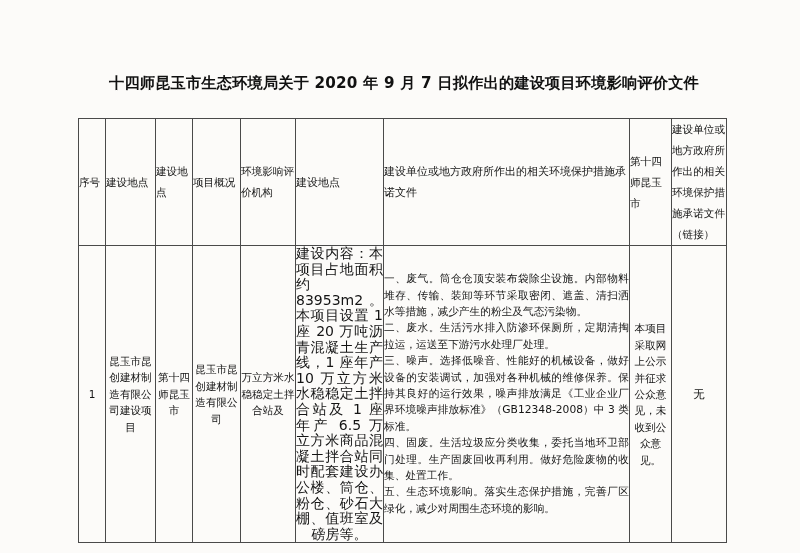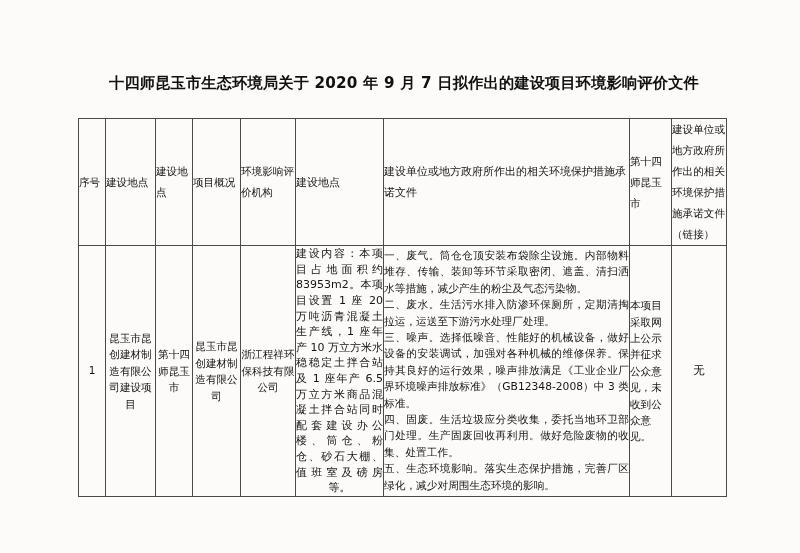--- a/index.html
+++ b/index.html
@@ -88,36 +88,36 @@
     font-weight: bold;
     padding: 2px 3px;
     font-size: 10.6px;
     line-height: 16.5px;
   }
   td.c-overview {
     text-align: justify;
     text-align-last: center;
     font-weight: bold;
     padding: 3px 5px;
-    font-size: 11px;
+    font-size: 14px;
     line-height: 15.6px;
   }
   td.c-impact {
     vertical-align: middle;
     padding: 4px 6px;
     font-size: 10.7px;
     line-height: 16.4px;
     text-align: justify;
   }
   td.c-impact p {
     margin: 0;
     text-indent: 0;
   }
   td.c-public {
-    text-align: left;
+    text-align: center;
     font-weight: bold;
     padding: 2px 3px;
     font-size: 10.6px;
     line-height: 16.4px;
   }
   td.c-commit {
     text-align: center;
     font-weight: bold;
     font-size: 11.4px;
   }
@@ -155,21 +155,21 @@
       <td class="wide">建设单位或地方政府所作出的相关环境保护措施承诺文件</td>
       <td class="narrow-v">第十四师昆玉市</td>
       <td class="narrow-v">建设单位或地方政府所作出的相关环境保护措施承诺文件（链接）</td>
     </tr>
 
     <tr class="row1">
       <td class="c-seq">1</td>
       <td class="c-name">昆玉市昆创建材制造有限公司建设项目</td>
       <td class="c-place">第十四师昆玉市</td>
       <td class="c-unit">昆玉市昆创建材制造有限公司</td>
-      <td class="c-org">浙江程祥环保科技有限公司</td>
+      <td class="c-org">万立方米水稳稳定土拌合站及</td>
       <td class="c-overview">建设内容：本项目占地面积约83953m2。本项目设置 1 座 20 万吨沥青混凝土生产线，1 座年产 10 万立方米水稳稳定土拌合站及 1 座年产 6.5 万立方米商品混凝土拌合站同时配套建设办公楼、筒仓、粉仓、砂石大棚、值班室及磅房等。</td>
       <td class="c-impact">
         <p>一、废气。筒仓仓顶安装布袋除尘设施。内部物料堆存、传输、装卸等环节采取密闭、遮盖、清扫洒水等措施，减少产生的粉尘及气态污染物。</p>
         <p>二、废水。生活污水排入防渗环保厕所，定期清掏拉运，运送至下游污水处理厂处理。</p>
         <p>三、噪声。选择低噪音、性能好的机械设备，做好设备的安装调试，加强对各种机械的维修保养。保持其良好的运行效果，噪声排放满足《工业企业厂界环境噪声排放标准》（GB12348-2008）中 3 类标准。</p>
         <p>四、固废。生活垃圾应分类收集，委托当地环卫部门处理。生产固废回收再利用。做好危险废物的收集、处置工作。</p>
         <p>五、生态环境影响。落实生态保护措施，完善厂区绿化，减少对周围生态环境的影响。</p>
       </td>
       <td class="c-public">本项目采取网上公示并征求公众意见，未收到公众意见。</td>
       <td class="c-commit">无</td>

